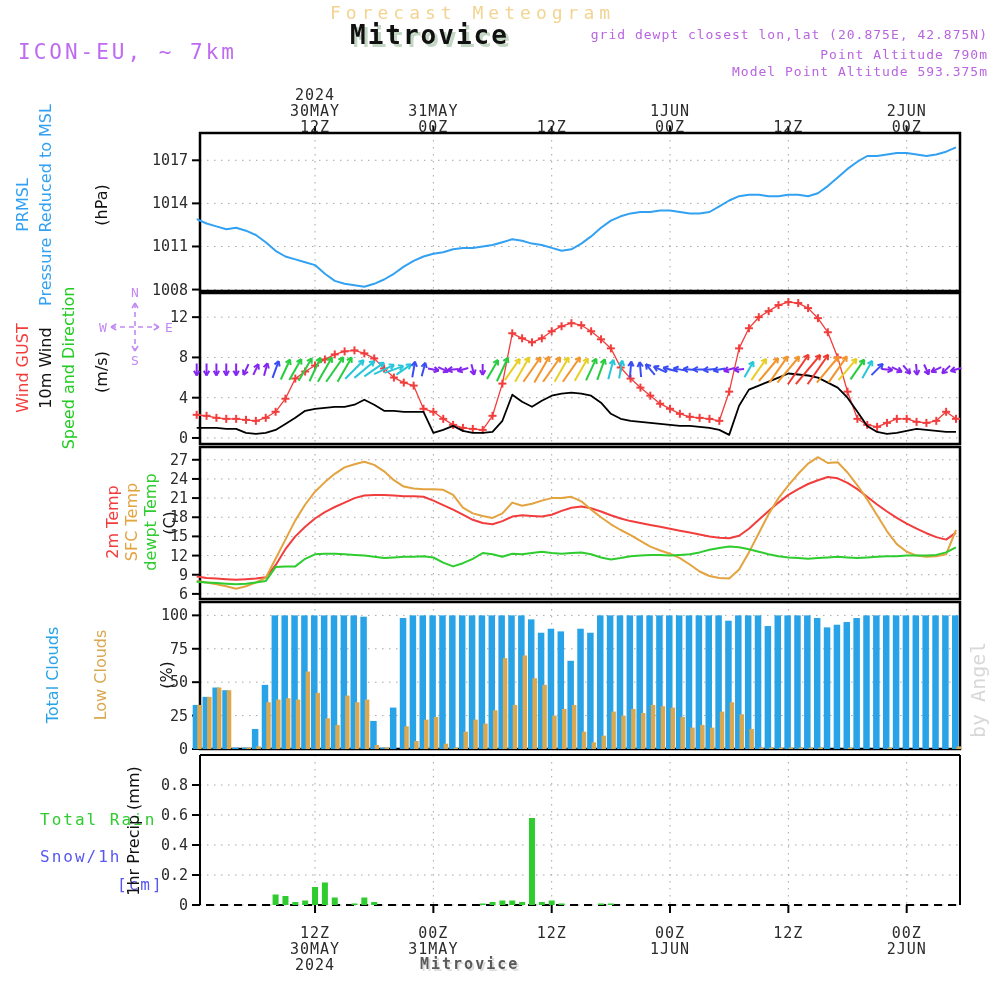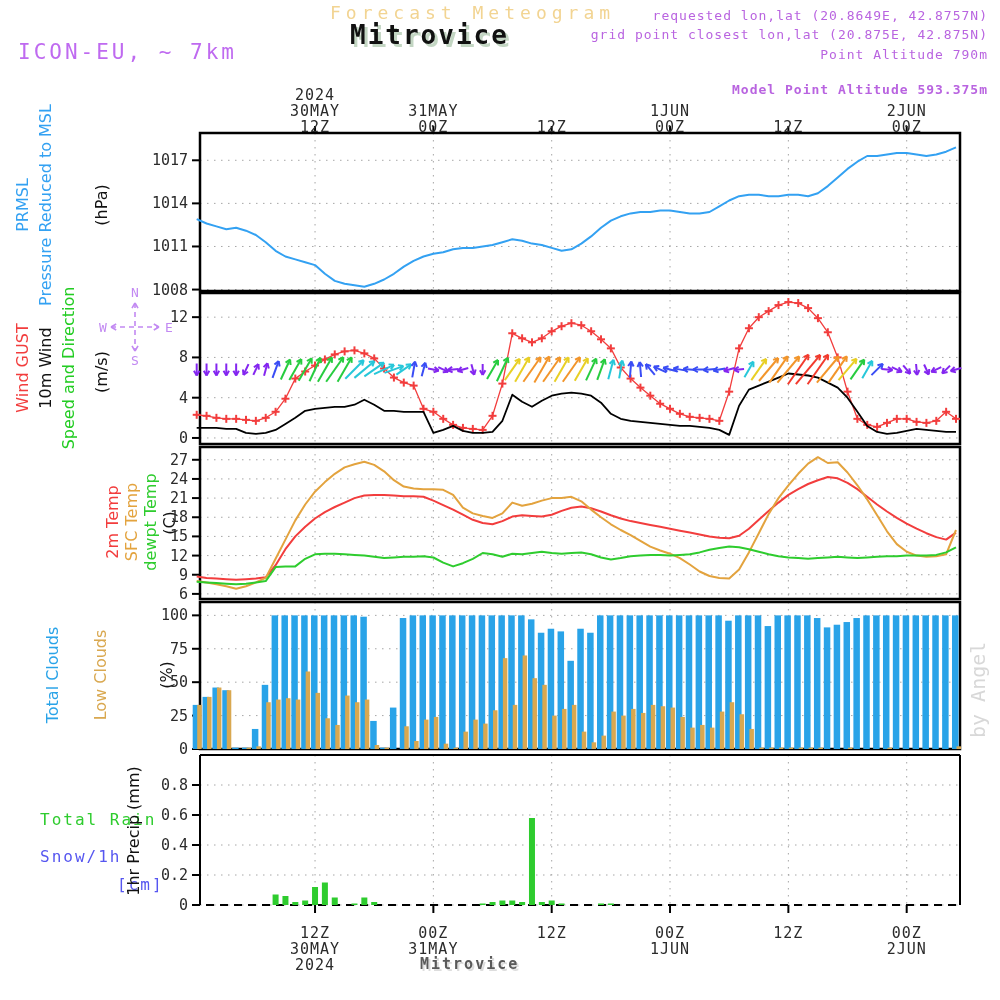--- a/index.html
+++ b/index.html
@@ -19,24 +19,23 @@
                   letter-spacing:2px;text-shadow:2px 2px 0 #ddd;}
   svg text{font-family:"DejaVu Sans Mono", monospace;}
 </style>
 </head>
 <body>
 
 <div id="page">
 
   <div id="title" class="abs">Forecast Meteogram</div>
   <div id="station" class="abs">Mitrovice</div>
-  <div class="abs hdr-r" style="top:8px;">requested lon,lat (20.8649E, 42.8757N)</div>
-  <div class="abs hdr-r" style="top:27px;">grid point closest lon,lat (20.875E, 42.875N)</div>
+  <div class="abs hdr-r" style="top:27px;">grid dewpt closest lon,lat (20.875E, 42.875N)</div>
   <div class="abs hdr-r" style="top:47px;">Point Altitude 790m</div>
-  <div class="abs hdr-r" style="top:82px;font-weight:bold;">Model Point Altitude 593.375m</div>
+  <div class="abs hdr-r" style="top:64px;">Model Point Altitude 593.375m</div>
   <div id="model-label" class="abs">ICON-EU, ~ 7km</div>
 
   <div class="vlabel" style="left:22px;top:205px;color:#33a1f2;">PRMSL</div>
   <div class="vlabel" style="left:45px;top:205px;color:#33a1f2;">Pressure Reduced to MSL</div>
   <div class="vlabel" style="left:101px;top:205px;color:#111;">(hPa)</div>
 
   <div class="vlabel" style="left:22px;top:368px;color:#f23d3d;">Wind GUST</div>
   <div class="vlabel" style="left:45px;top:368px;color:#111;">10m Wind</div>
   <div class="vlabel" style="left:68px;top:368px;color:#22cc22;">Speed and Direction</div>
   <div class="vlabel" style="left:101px;top:372px;color:#111;">(m/s)</div>

